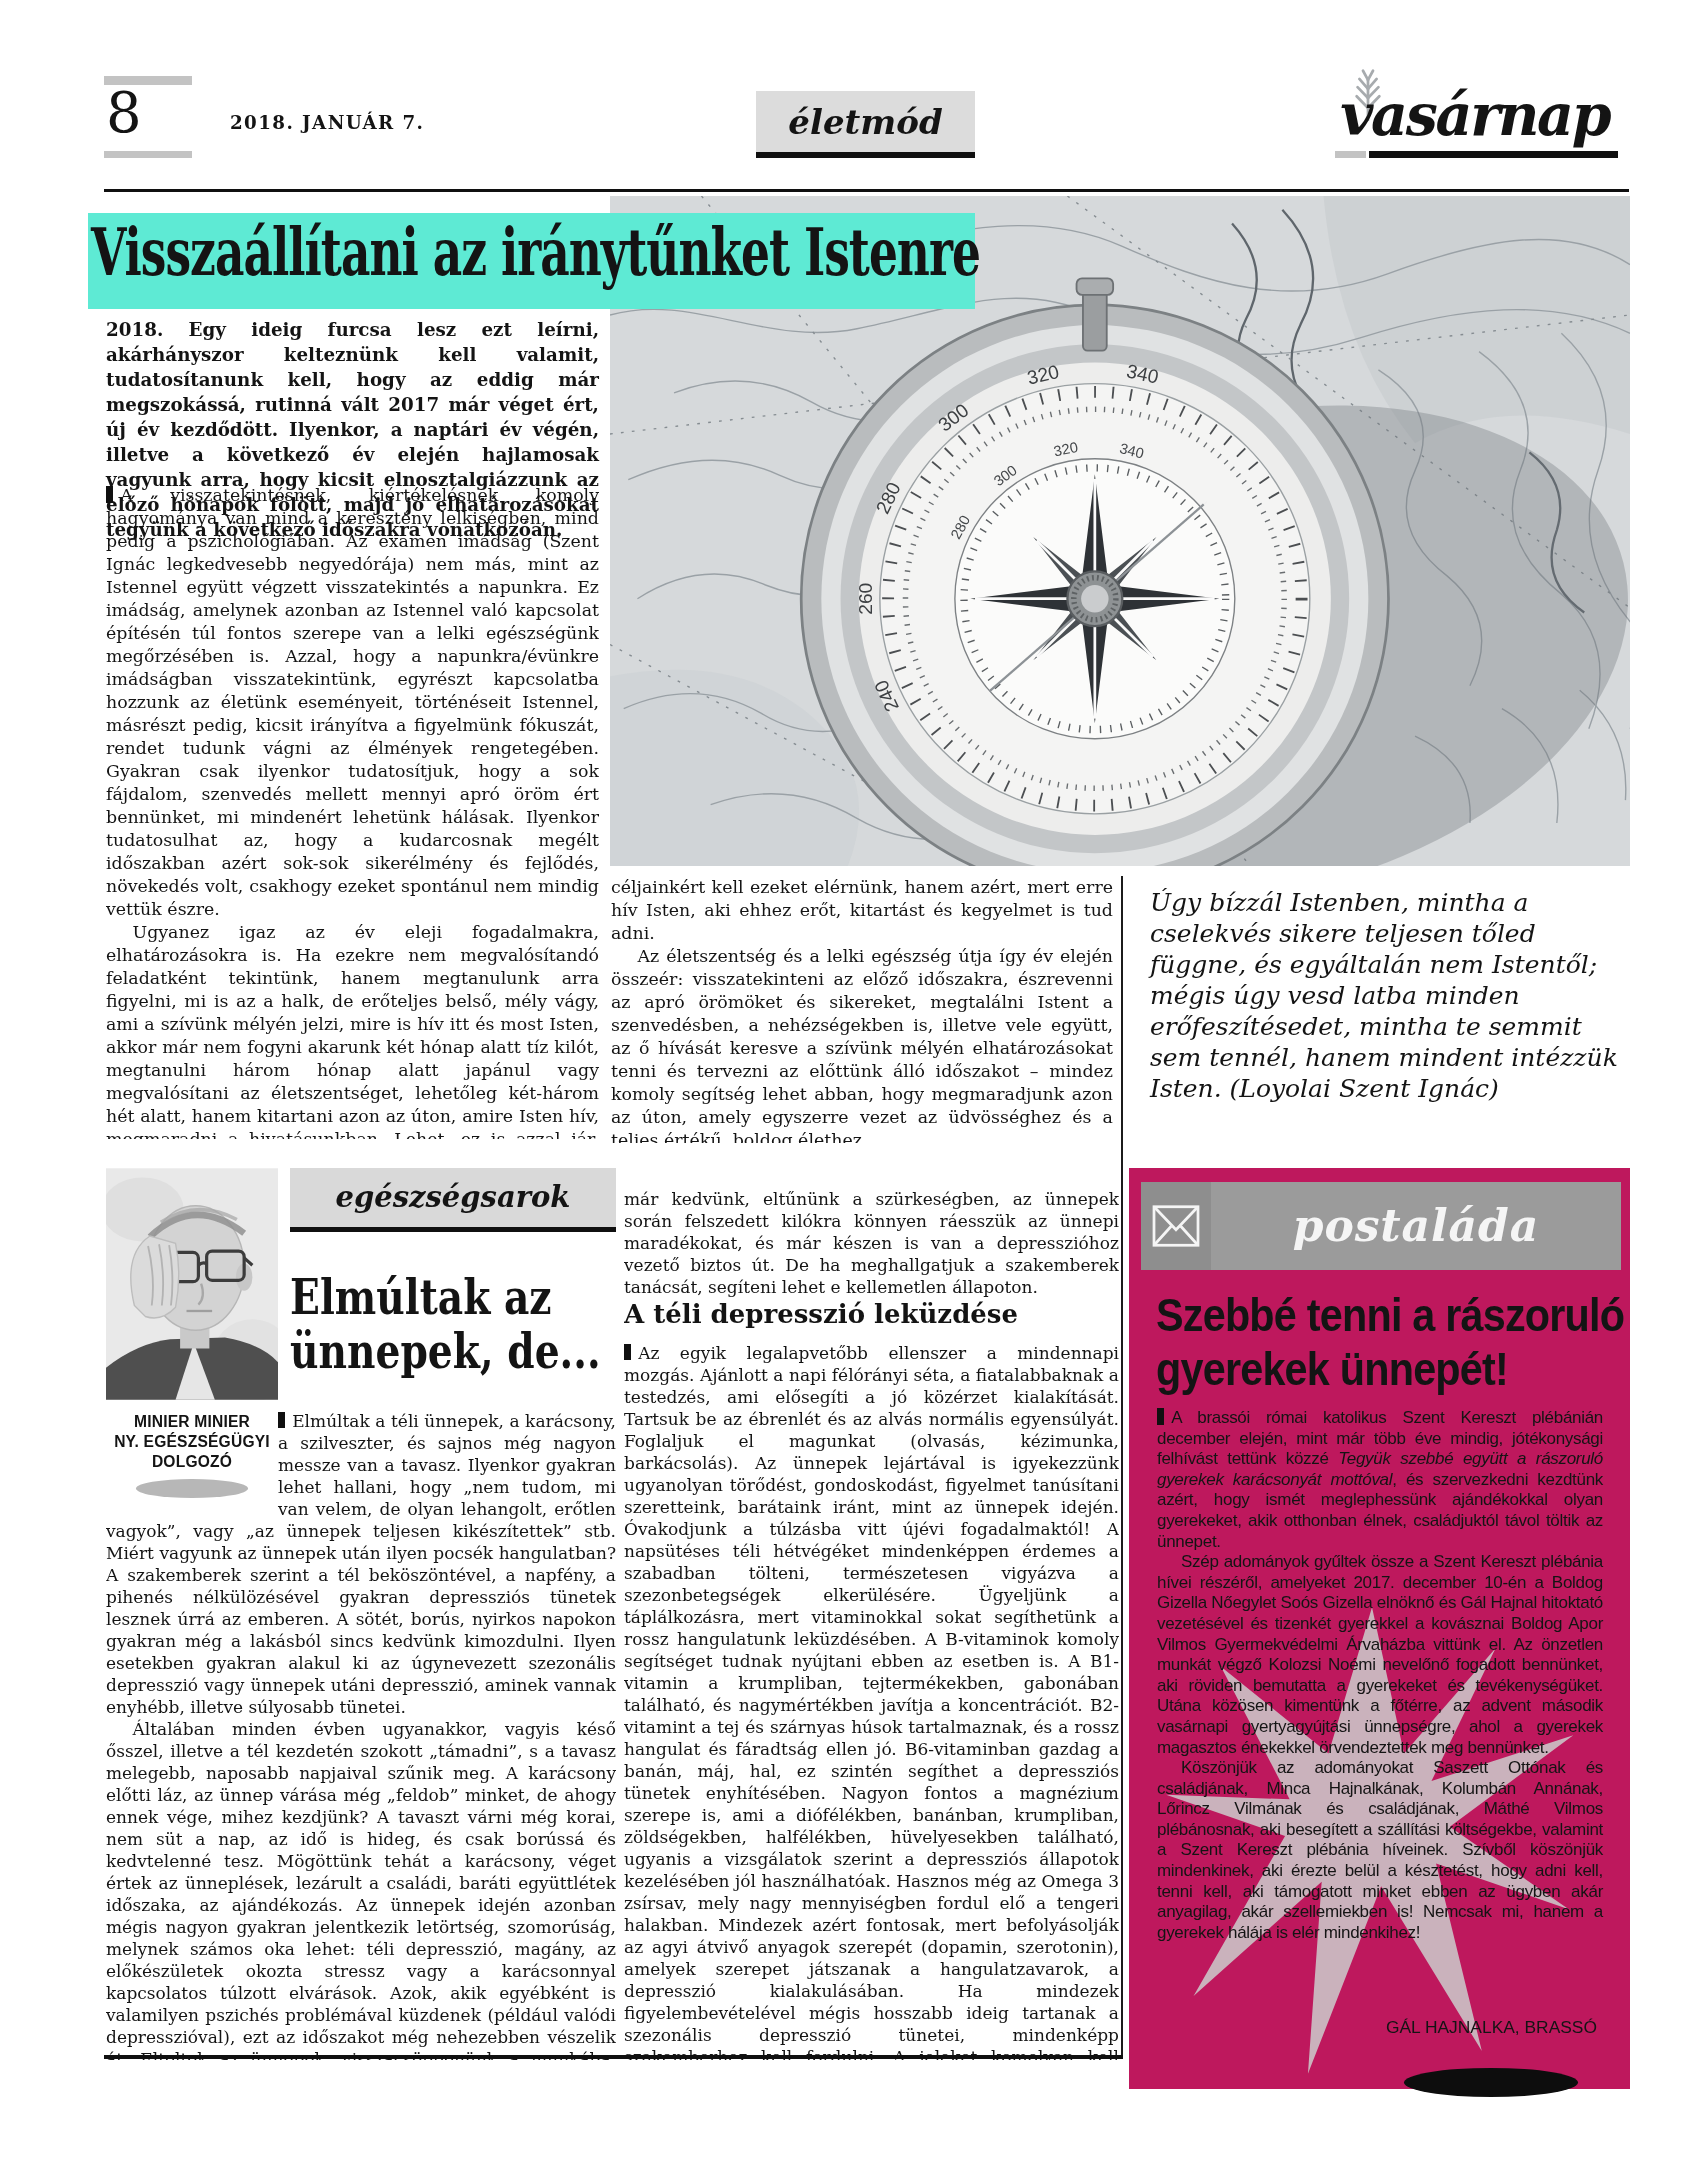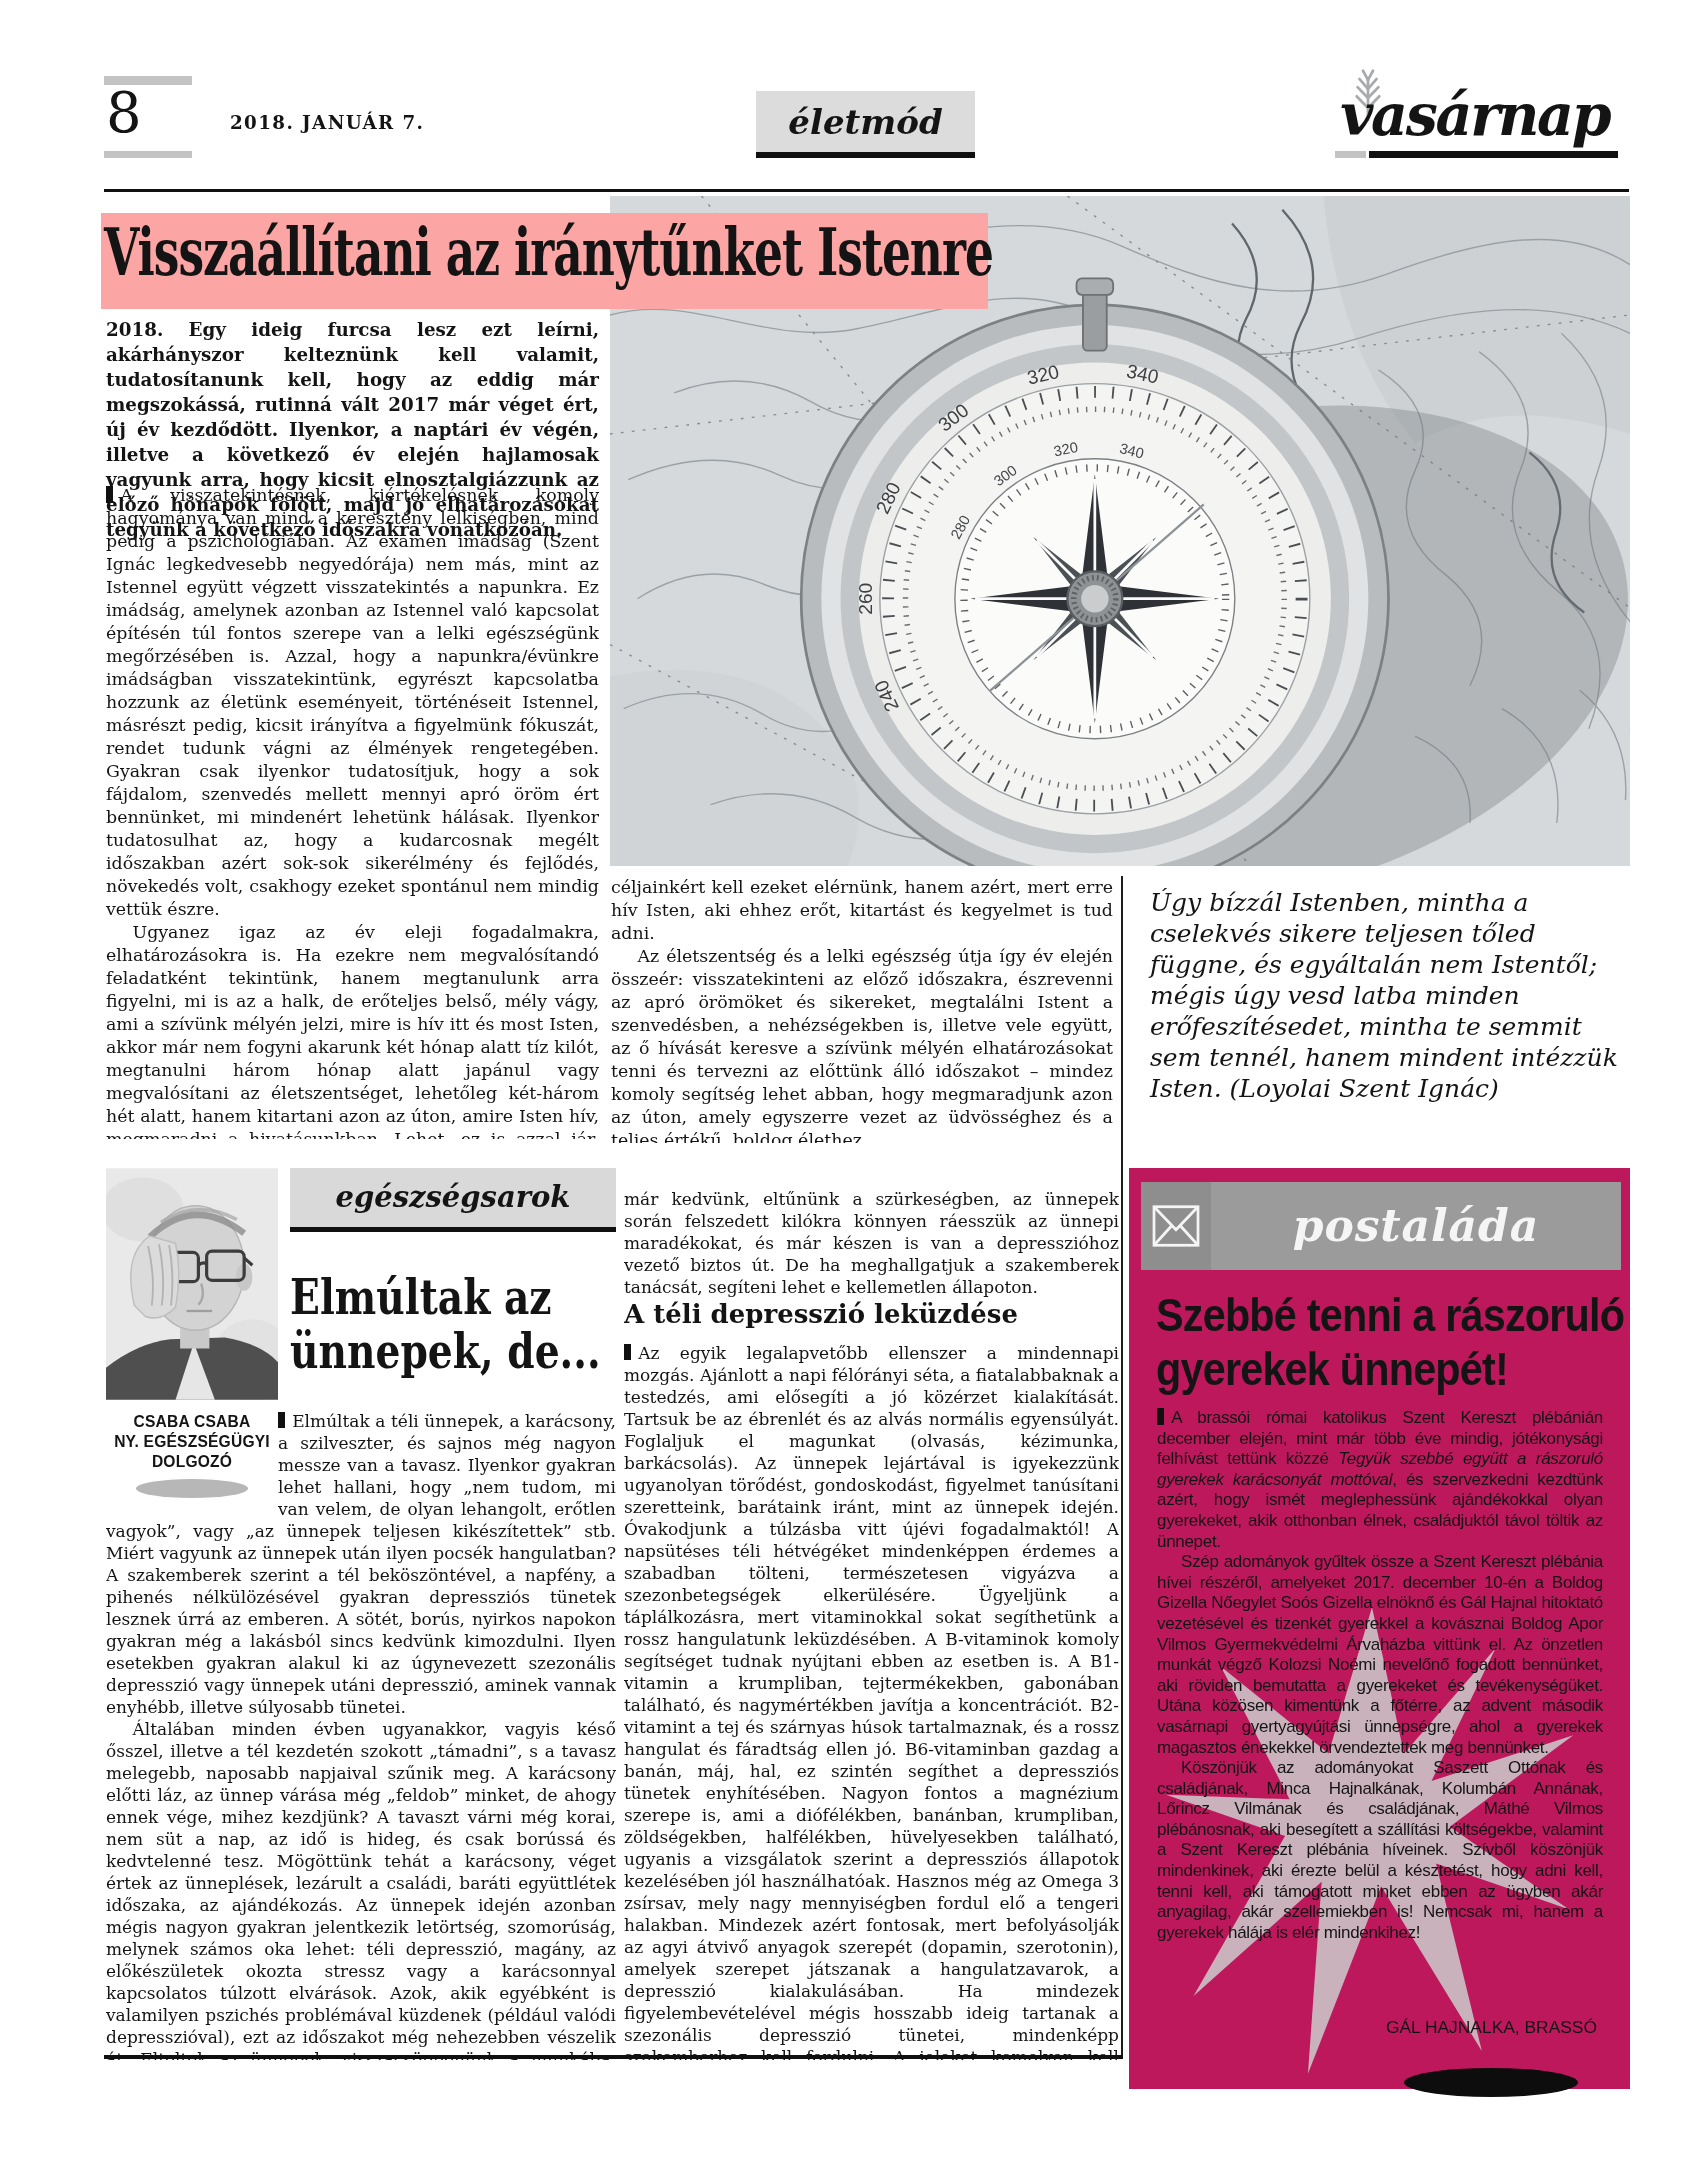--- a/index.html
+++ b/index.html
@@ -21,21 +21,21 @@
   .eletmod-box span { font:italic 700 34px/1 "DejaVu Serif", serif;text-align:right; }
   .masthead { left:1322px; top:77px; width:311px; height:76px; }
   .mast-word { position:absolute; left:18.3px; top:3.7px;
                font:italic 700 57px/1.2 "DejaVu Serif", serif; letter-spacing:-2.3px; }
   .wheat { position:absolute; left:21px; top:-11px; }
 
   
   .photo-main { left:610px; top:196px; width:1020px; height:670px; overflow:hidden; }
 
   
-  .headline-box { left:101px; top:213px; width:887px; height:96px; background:#fca5a5; }
+  .headline-box { left:88px; top:213px; width:887px; height:96px; background:#5eead4; }
   .headline-box h1 { padding:7.3px 0 0 2.7px; font:700 65px/1 "DejaVu Serif", serif; white-space:nowrap; }
   .squeeze { display:inline-block; transform:scaleX(.70); transform-origin:0 50%; letter-spacing:-1.4px; }
 
   .lead { left:106px; top:317px; width:493px; font:700 18.3px/25px "DejaVu Serif", serif;
           text-align:justify; hyphens:auto; }
 
   .bodycol { font:400 17.4px/23px "DejaVu Serif", serif; text-align:justify; hyphens:auto; overflow:hidden; }
   .col1 { left:106px; top:484px; width:493px; height:655px; }
   .col2 { left:611px; top:876px; width:502px; height:267px; }
   .ind  { text-indent:26.5px; }
@@ -274,21 +274,21 @@
           <path d="M302,196 L320,212"></path>
         </g>
         <path d="M62,300 Q36,188 96,148 L152,164 Q166,232 152,304 Q122,336 86,324 Z" fill="#dbdbdb" stroke="#bdbdbd" stroke-width="3"></path>
         <g stroke="#b3b3b3" stroke-width="4" fill="none">
           <path d="M92,170 Q108,240 100,300"></path>
           <path d="M116,166 Q130,236 122,300"></path>
           <path d="M138,168 Q150,236 142,300"></path>
         </g>
       </svg>
       <div class="caption">
-        <div>CSABA CSABA</div>
+        <div>MINIER MINIER</div>
         <div>NY. EGÉSZSÉGÜGYI</div>
         <div>DOLGOZÓ</div>
       </div>
       <div class="cap-ellipse"></div>
     </div>
     <div class="hd-col">
       <div class="es-box">
         <span>egészségsarok</span>
       </div>
       <div class="es-bar"></div>

